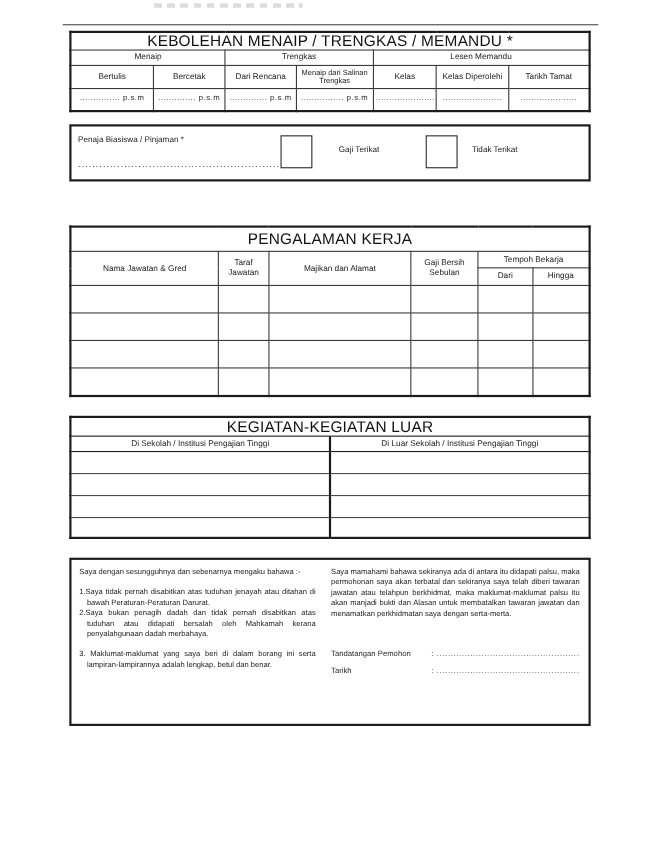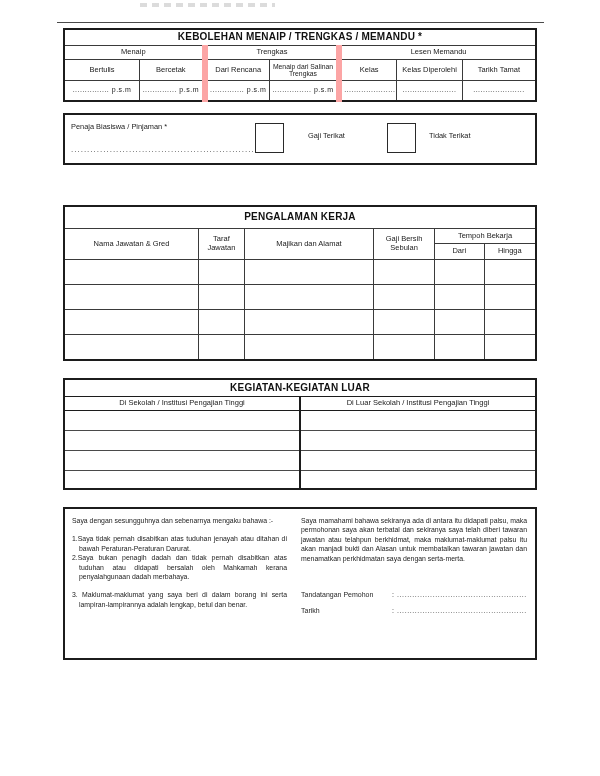--- a/index.html
+++ b/index.html
@@ -8,22 +8,22 @@
   .abs{position:absolute;}
   
   .artifact{left:140px;top:3px;width:135px;height:4px;opacity:.35;
     background:repeating-linear-gradient(90deg,#9a9a9a 0 7px,transparent 7px 12px);}
   .top-rule{left:57px;top:22px;width:487px;border-top:1.4px solid #4a4a4a;height:0;}
   
   table{border-collapse:collapse;table-layout:fixed;width:100%;}
   .sec{border:2px solid #1c1c1c;background:#fff;}
   td{border:1px solid #3a3a3a;padding:0 2px;text-align:center;vertical-align:middle;
      font-size:7.5px;line-height:8.6px;color:#222;overflow:hidden;}
-  .ttl{font-weight:bold;font-size:10px;letter-spacing:.2px;color:#111;}
-  .thick-l{border-left:6px solid #fca5a5;margin-left:48px;}
+  .ttl{font-weight:normal;font-size:14px;letter-spacing:.2px;color:#111;}
+  .thick-l{border-left:1px solid #fca5a5;margin-left:48px;}
   .small2{font-size:6.8px;line-height:7.4px;}
   .dots{font-size:7px;letter-spacing:.5px;white-space:nowrap;}
   
   .box2{border:2px solid #1c1c1c;}
   .box2 .hd{height:17px;border-bottom:1px solid #2a2a2a;display:flex;align-items:center;justify-content:center;}
   .box2 .bd{position:relative;height:48px;}
   .lbl{font-size:7.4px;color:#222;}
   .chk{position:absolute;width:27px;height:28px;border:1.4px solid #2a2a2a;background:#fff;}
   .fillline{position:absolute;overflow:hidden;white-space:nowrap;font-size:8px;letter-spacing:1px;color:#333;}
   

